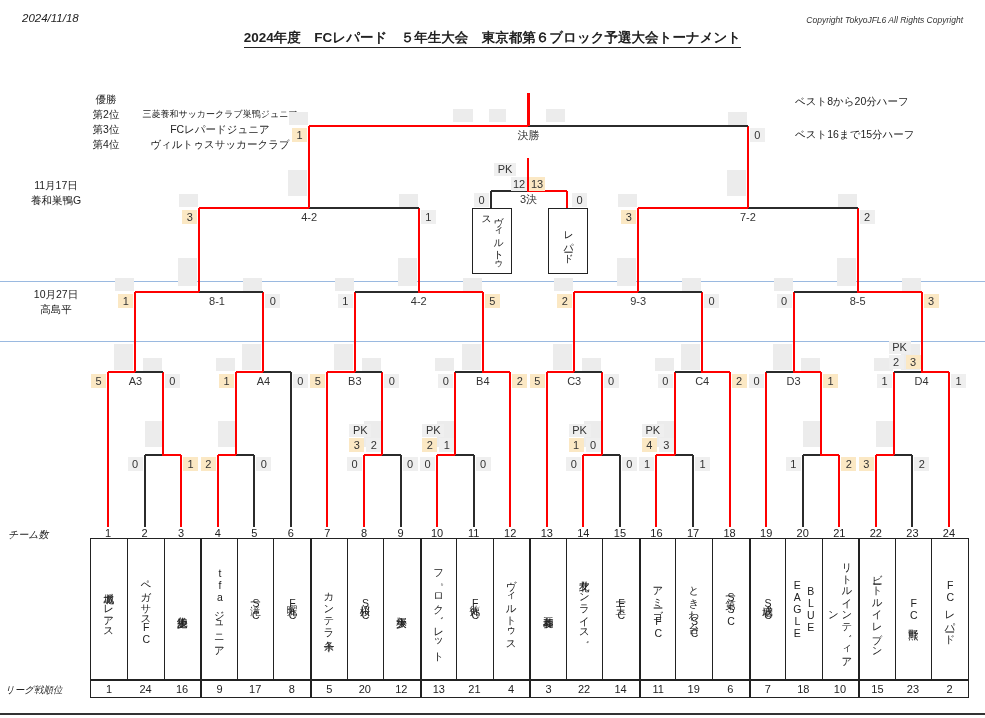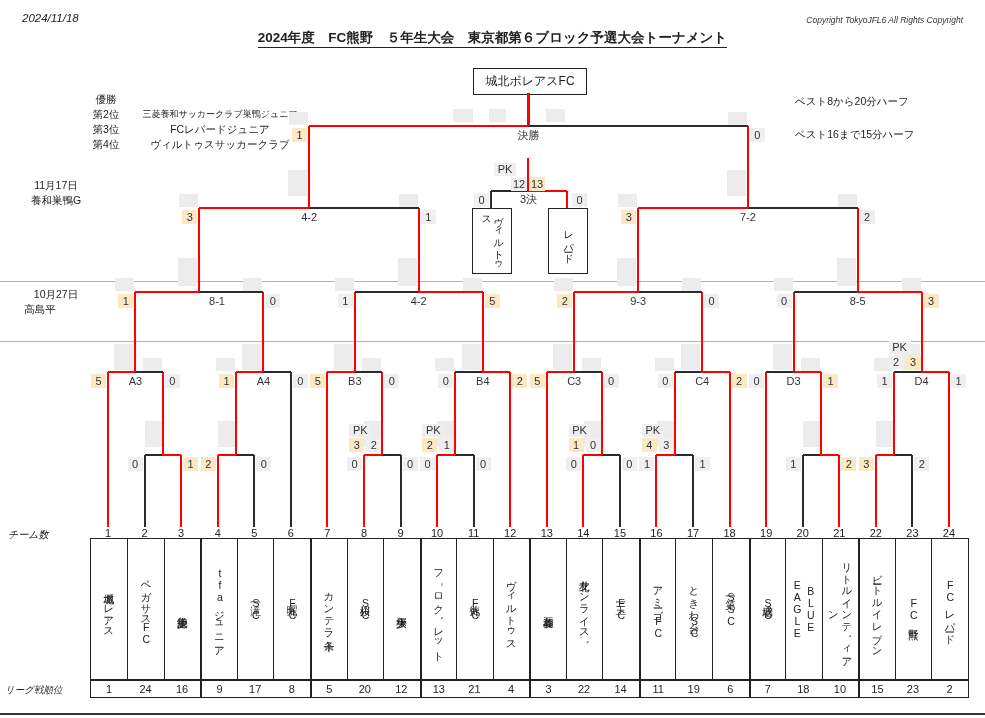--- a/index.html
+++ b/index.html
@@ -35,39 +35,38 @@
   .rcell.grp{border-left:2px solid #222;}
   .numlab{position:absolute;width:30px;text-align:center;font-size:11px;}
 </style>
 </head>
 <body>
 
 <div id="page">
 
   <div class="txt" style="left:22px;top:12px;font-size:11.5px;">2024/11/18</div>
   <div class="txt" style="right:22px;top:15px;font-size:8.5px;color:#333;">Copyright TokyoJFL6 All Rights Copyright</div>
-  <div id="title"><span>2024年度　FC熊野　５年生大会　東京都第６ブロック予選大会トーナメント</span></div>
-
-  <div id="champ">城北ボレアスFC</div>
+  <div id="title"><span>2024年度　FCレパード　５年生大会　東京都第６ブロック予選大会トーナメント</span></div>
+
 
   <div class="stand-label" style="top:93px;">優勝</div>
   <div class="stand-label" style="top:108px;">第2位</div>
   <div class="stand-name" style="top:108px;font-size:9px;">三菱養和サッカークラブ巣鴨ジュニア</div>
   <div class="stand-label" style="top:123px;">第3位</div>
   <div class="stand-name" style="top:123px;">FCレパードジュニア</div>
   <div class="stand-label" style="top:138px;">第4位</div>
   <div class="stand-name" style="top:138px;">ヴィルトゥスサッカークラブ</div>
 
   <div class="note" style="top:95px;">ベスト8から20分ハーフ</div>
   <div class="note" style="top:128px;">ベスト16まで15分ハーフ</div>
 
   <div class="venue" style="left:24px;top:179px;">11月17日</div>
   <div class="venue" style="left:24px;top:194px;">養和巣鴨G</div>
   <div class="venue" style="left:24px;top:288px;">10月27日</div>
-  <div class="venue" style="left:8px;top:303px;">高島平</div>
+  <div class="venue" style="left:24px;top:303px;">高島平</div>
 
   <div class="txt" style="left:8px;top:528px;font-size:10px;">チーム数</div>
   <div class="txt" style="left:5px;top:684px;font-size:9.5px;">リーグ戦順位</div>
 
   <div id="bracket" class="abs" style="left:0;top:0;width:985px;height:718px;">
       <div class="abs" style="position: absolute; left: 0px; top: 281px; width: 985px; height: 1.2px; background: rgb(154, 185, 224);"></div>
       <div class="abs" style="position: absolute; left: 0px; top: 341px; width: 985px; height: 1.2px; background: rgb(154, 185, 224);"></div>
       <div class="ghost" style="left: 142.847px; top: 358px; width: 19px; height: 13px;"></div>
       <div class="ghost" style="left: 144.847px; top: 421px; width: 17px; height: 26px;"></div>
       <div class="ghost" style="left: 215.977px; top: 358px; width: 19px; height: 13px;"></div>

